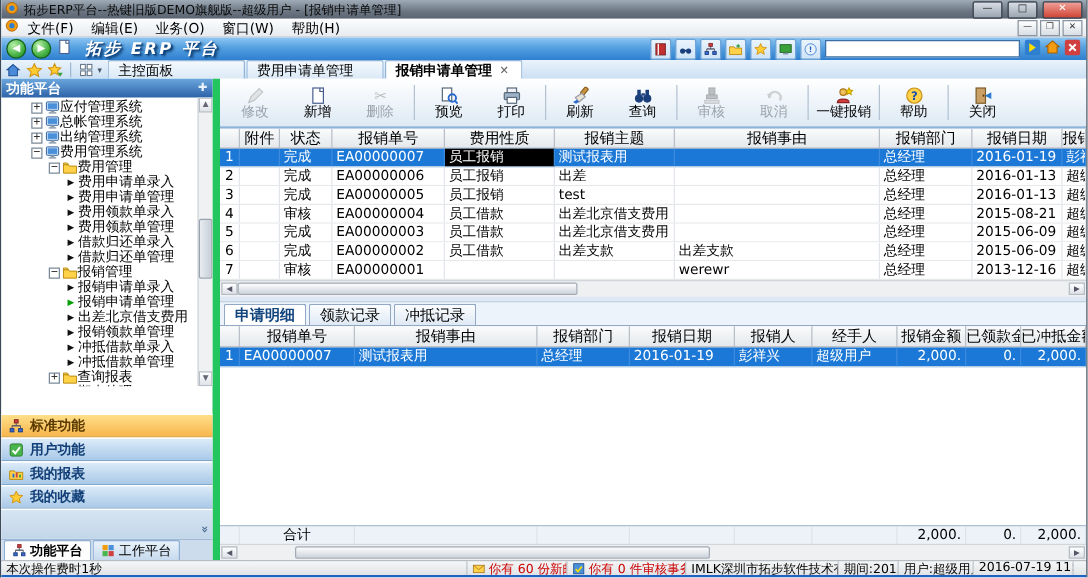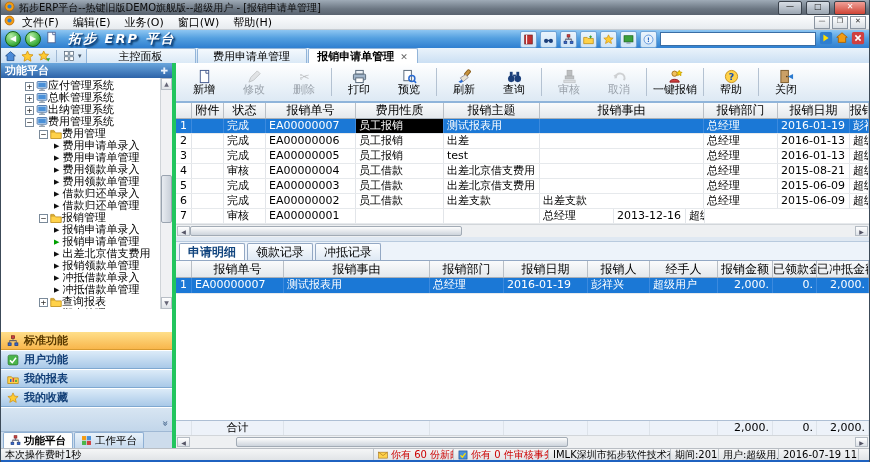--- a/index.html
+++ b/index.html
@@ -23,27 +23,27 @@
   .navbtn{width:14px;height:14px;border-radius:50%;background:radial-gradient(circle at 35% 30%,#b9f0a8,#3fae3f 65%,#1d7a1d);border:1px solid #156015;color:#fff;font-size:8px;line-height:13px;text-align:center;}
   .logo{font-weight:bold;font-style:italic;font-size:13px;color:#fff;letter-spacing:2px;text-shadow:1px 1px 0 #114a8a,2px 2px 2px #0b3560;white-space:nowrap;margin-left:6px;}
   .banner-right{margin-left:auto;display:flex;align-items:center;gap:3px;}
   .bicon{width:15px;height:15px;display:inline-flex;align-items:center;justify-content:center;background:linear-gradient(#eaf4fd,#cfe4f6);border:1px solid #6fa3d6;border-radius:2px;}
   .banner-input{width:150px;height:12px;border:1px solid #3a6ea5;background:#fff;font-size:10px;padding:0 2px;}
   
   .tabrow{height:16px;background:linear-gradient(#eaf3fb,#c9def3);border-bottom:1px solid #8fb4da;display:flex;align-items:flex-end;padding-left:2px;}
   .tabrow-icons{display:flex;align-items:center;gap:2px;height:16px;padding-right:4px;}
   .tico{width:15px;height:14px;display:inline-flex;align-items:center;justify-content:center;}
   .tsepv{width:1px;height:12px;background:#9fb8d4;margin:0 2px;}
-  .tab{height:15px;min-width:92px;padding:0 8px;margin-right:1px;display:flex;align-items:center;justify-content:center;gap:6px;font-size:11px;background:linear-gradient(#f4f9fd,#d9e8f6);border:1px solid #93b5d9;border-bottom:none;border-radius:2px 2px 0 0;white-space:nowrap;margin-top:20px;}
+  .tab{height:15px;min-width:92px;padding:0 8px;margin-right:1px;display:flex;align-items:center;justify-content:flex-start;gap:6px;font-size:11px;background:linear-gradient(#f4f9fd,#d9e8f6);border:1px solid #93b5d9;border-bottom:none;border-radius:2px 2px 0 0;white-space:nowrap;margin-top:20px;}
   .tab.active{background:#fff;font-weight:bold;}
   .tab .x{color:#666;font-size:9px;}
   
   .main{position:absolute;top:63px;left:0;right:0;bottom:14px;display:flex;}
   
-  .sidebar{width:175px;flex:0 0 175px;display:flex;flex-direction:column;background:#fff;border-right:4px solid #22c55e;box-sizing:border-box;}
+  .sidebar{width:175px;flex:0 0 175px;display:flex;flex-direction:column;background:#fff;border-right:6px solid #22c55e;box-sizing:border-box;}
   .sb-header{height:15px;background:linear-gradient(#6aa6dd,#2d63a8);color:#fff;font-weight:bold;display:flex;align-items:center;padding:0 4px;flex:0 0 15px;}
   .sb-header .pin{margin-left:auto;color:#e8f0fa;font-size:9px;}
   .tree{flex:1;overflow:hidden;position:relative;padding:2px 0 0 2px;}
   .tree-item{height:12px;line-height:12px;display:flex;align-items:center;white-space:nowrap;font-size:11px;}
   .exp{width:9px;height:9px;box-sizing:border-box;border:1px solid #7a8a9a;background:#fff;font-size:9px;line-height:7px;text-align:center;color:#333;margin-right:2px;flex:0 0 9px;font-family:"DejaVu Sans Mono",monospace;}
   .leafmark{font-size:7px;margin:0 3px 0 1px;color:#111;}
   .leafmark.sel{color:#00a000;}
   .vscroll{position:absolute;right:0;top:0;bottom:0;width:11px;background:#f0f1f3;border-left:1px solid #d0d4d8;}
   .vscroll .arr{height:10px;font-size:6px;text-align:center;color:#667;line-height:10px;background:linear-gradient(#fff,#dfe3e8);border:1px solid #b8bec6;}
   .vscroll .arr.down{position:absolute;bottom:0;left:0;right:0;}
@@ -505,65 +505,65 @@
               <rect x="8.5" y="8.5" width="6" height="6" fill="#d04040"></rect>
             </svg>
           </span>
           <span>工作平台</span>
         </div>
       </div>
   </div>
 
   <div class="content">
     <div class="toolbar" id="toolbar">
+        <div class="tbtn disabled">
+          <span style="display: inline-flex;">
+            <svg width="15" height="15" viewBox="0 0 16 16">
+              <path d="M2 14l2-5 7-7 3 3-7 7z" fill="#e8c84a" stroke="#8a7a2a"></path>
+            </svg>
+          </span>
+          <span class="lbl">修改</span>
+        </div>
         <div class="tbtn">
           <span style="display: inline-flex;">
             <svg width="15" height="15" viewBox="0 0 16 16">
               <rect x="3.5" y="1.5" width="9" height="13" fill="#fff" stroke="#44598c"></rect>
               <path d="M9.5 1.5v3h3" fill="none" stroke="#44598c"></path>
             </svg>
           </span>
           <span class="lbl">新增</span>
         </div>
         <div class="tbtn disabled">
           <span style="display: inline-flex;">
             <svg width="15" height="15" viewBox="0 0 16 16">
-              <path d="M2 14l2-5 7-7 3 3-7 7z" fill="#e8c84a" stroke="#8a7a2a"></path>
-            </svg>
-          </span>
-          <span class="lbl">修改</span>
-        </div>
-        <div class="tbtn disabled">
-          <span style="display: inline-flex;">
-            <svg width="15" height="15" viewBox="0 0 16 16">
               <text x="8" y="13" font-size="13" text-anchor="middle" fill="#667">✂</text>
             </svg>
           </span>
           <span class="lbl">删除</span>
         </div>
         <div class="tsep"></div>
+        <div class="tbtn">
+          <span style="display: inline-flex;">
+            <svg width="15" height="15" viewBox="0 0 16 16">
+              <rect x="2" y="1.5" width="8" height="11" fill="#fff" stroke="#567"></rect>
+              <circle cx="10.5" cy="10" r="3.2" fill="none" stroke="#2a6ad0" stroke-width="1.6"></circle>
+              <line x1="12.8" y1="12.4" x2="15" y2="14.8" stroke="#2a6ad0" stroke-width="1.6"></line>
+            </svg>
+          </span>
+          <span class="lbl">预览</span>
+        </div>
         <div class="tbtn">
           <span style="display: inline-flex;">
             <svg width="15" height="15" viewBox="0 0 16 16">
               <rect x="4" y="1.5" width="8" height="4" fill="#eef2f7" stroke="#567"></rect>
               <rect x="1.5" y="5.5" width="13" height="6" rx="1" fill="#9fb3c8" stroke="#567"></rect>
               <rect x="4" y="9.5" width="8" height="5" fill="#fff" stroke="#567"></rect>
             </svg>
           </span>
           <span class="lbl">打印</span>
-        </div>
-        <div class="tbtn">
-          <span style="display: inline-flex;">
-            <svg width="15" height="15" viewBox="0 0 16 16">
-              <rect x="2" y="1.5" width="8" height="11" fill="#fff" stroke="#567"></rect>
-              <circle cx="10.5" cy="10" r="3.2" fill="none" stroke="#2a6ad0" stroke-width="1.6"></circle>
-              <line x1="12.8" y1="12.4" x2="15" y2="14.8" stroke="#2a6ad0" stroke-width="1.6"></line>
-            </svg>
-          </span>
-          <span class="lbl">预览</span>
         </div>
         <div class="tsep"></div>
         <div class="tbtn">
           <span style="display: inline-flex;">
             <svg width="15" height="15" viewBox="0 0 16 16">
               <rect x="9.5" y="0.5" width="3.5" height="7" rx="1" transform="rotate(40 11 4)" fill="#c8943f" stroke="#8a5f1f"></rect>
               <path d="M3.5 9.5l5.5-3.5 3 3-5.5 4.5z" fill="#e8e2d2" stroke="#99a"></path>
               <path d="M1.5 13.5l3.5-2 1.5 2-2.5 1.5z" fill="#2a6ad0"></path>
             </svg>
           </span>
@@ -721,20 +721,21 @@
             <div class="g-cell" style="width: 72px;">2015-06-09</div>
             <div class="g-cell" style="width: 19px;">超级用户</div>
           </div>
           <div class="g-row">
             <div class="g-cell num" style="width: 16px;">7</div>
             <div class="g-cell" style="width: 32px;"></div>
             <div class="g-cell" style="width: 42px;">审核</div>
             <div class="g-cell" style="width: 90px;">EA00000001</div>
             <div class="g-cell" style="width: 88px;"></div>
             <div class="g-cell" style="width: 96px;"></div>
+            <div class="g-cell" style="width: 164px;">werewr</div>
             <div class="g-cell" style="width: 74px;">总经理</div>
             <div class="g-cell" style="width: 72px;">2013-12-16</div>
             <div class="g-cell" style="width: 19px;">超级用户</div>
           </div>
         </div>
       <div class="hscroll">
         <span class="harr left">◀</span>
         <div class="hthumb" style="left:14px;width:270px"></div>
         <span class="harr right">▶</span>
       </div>

